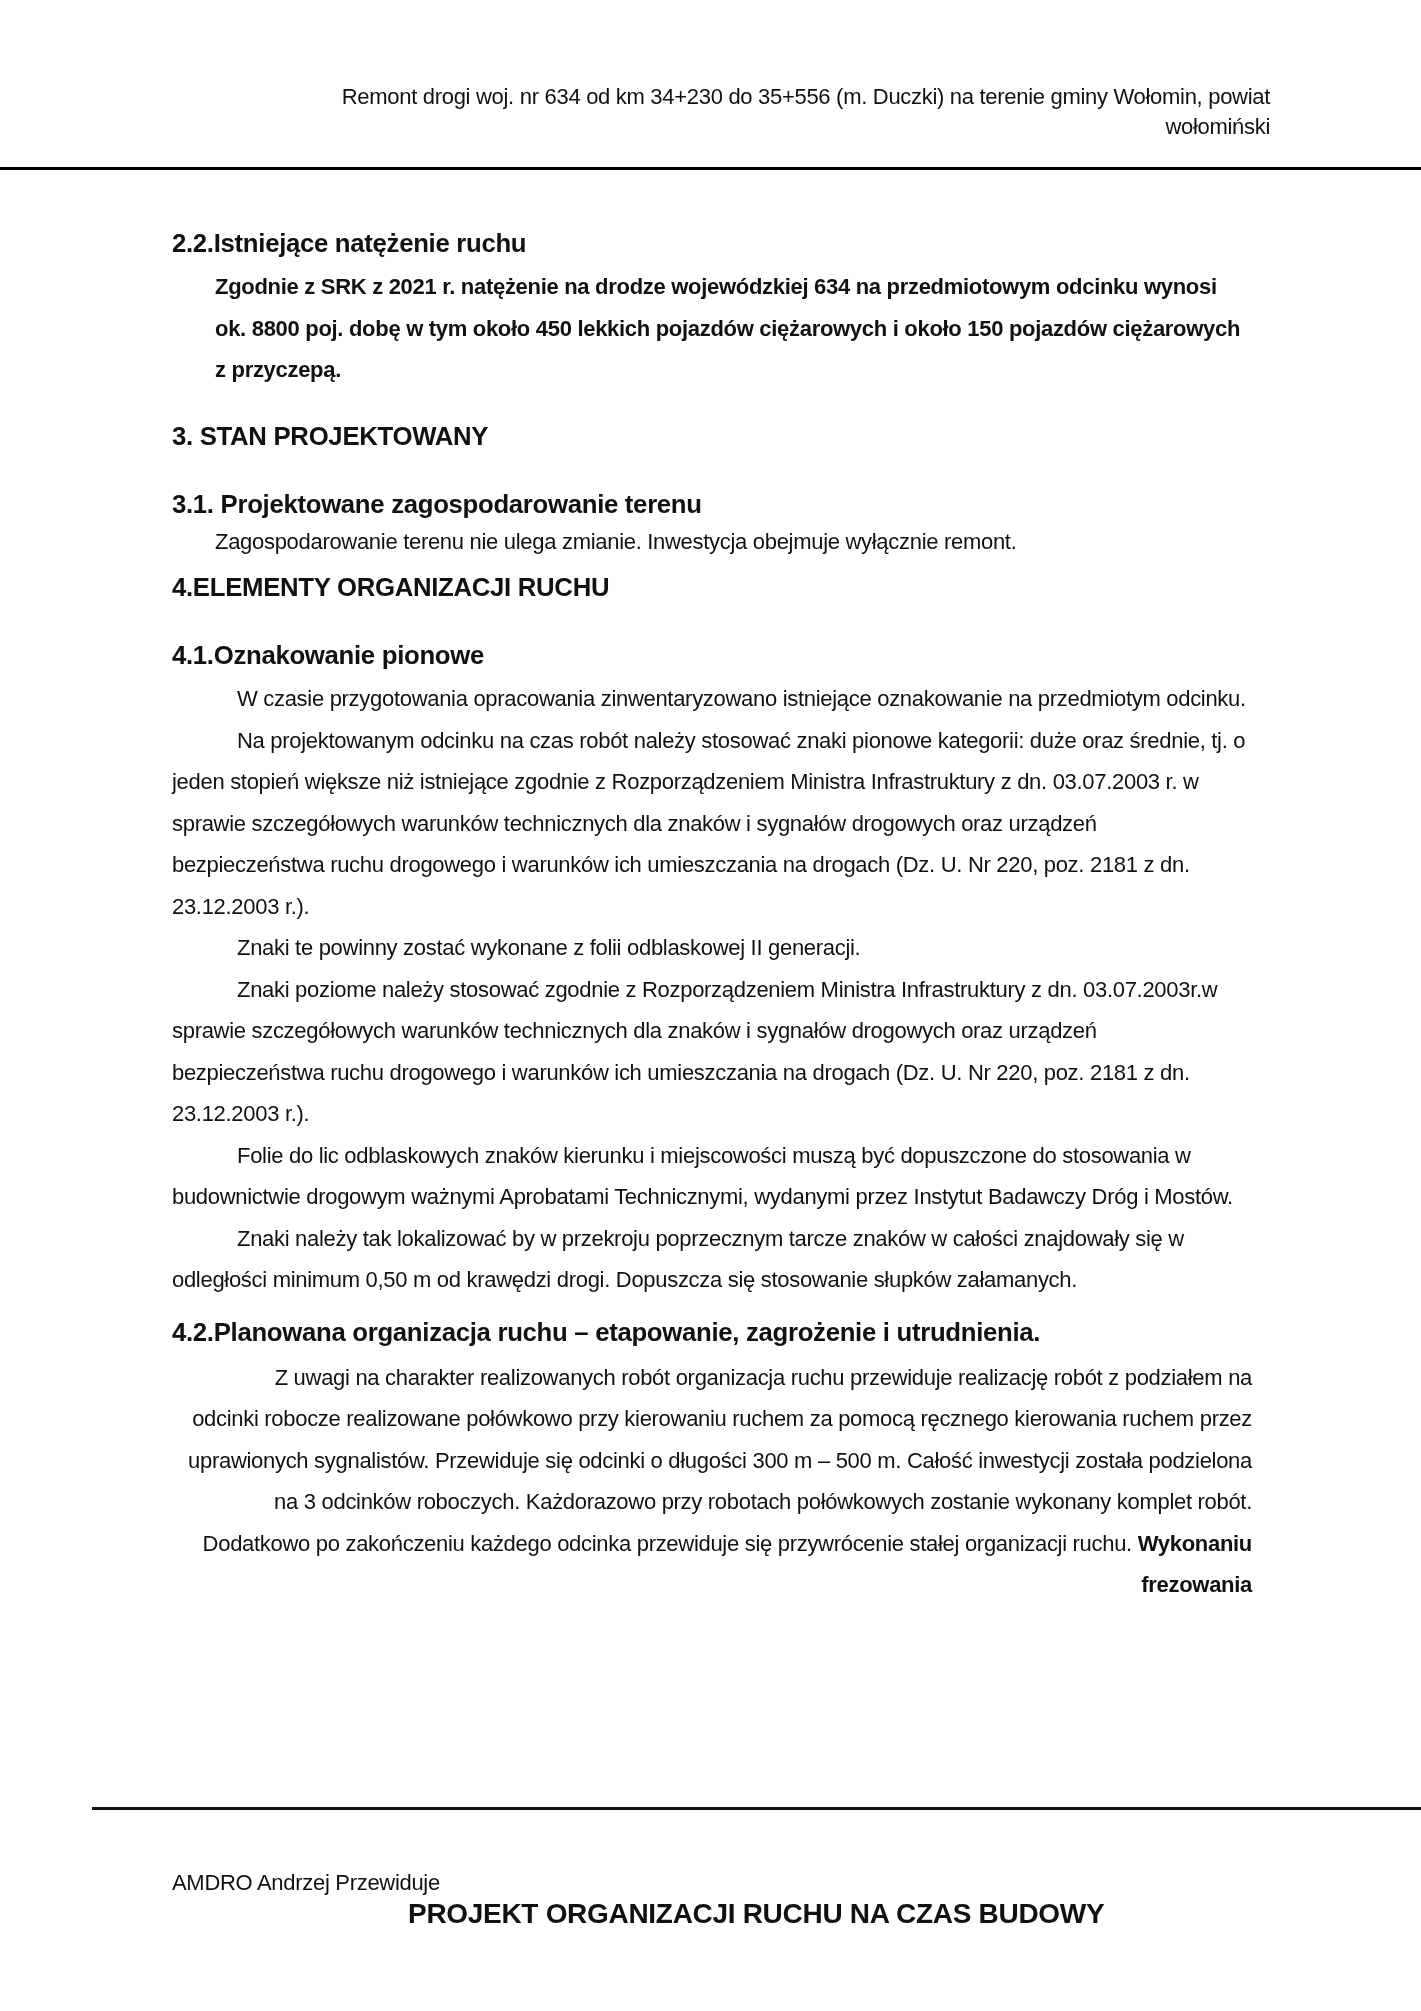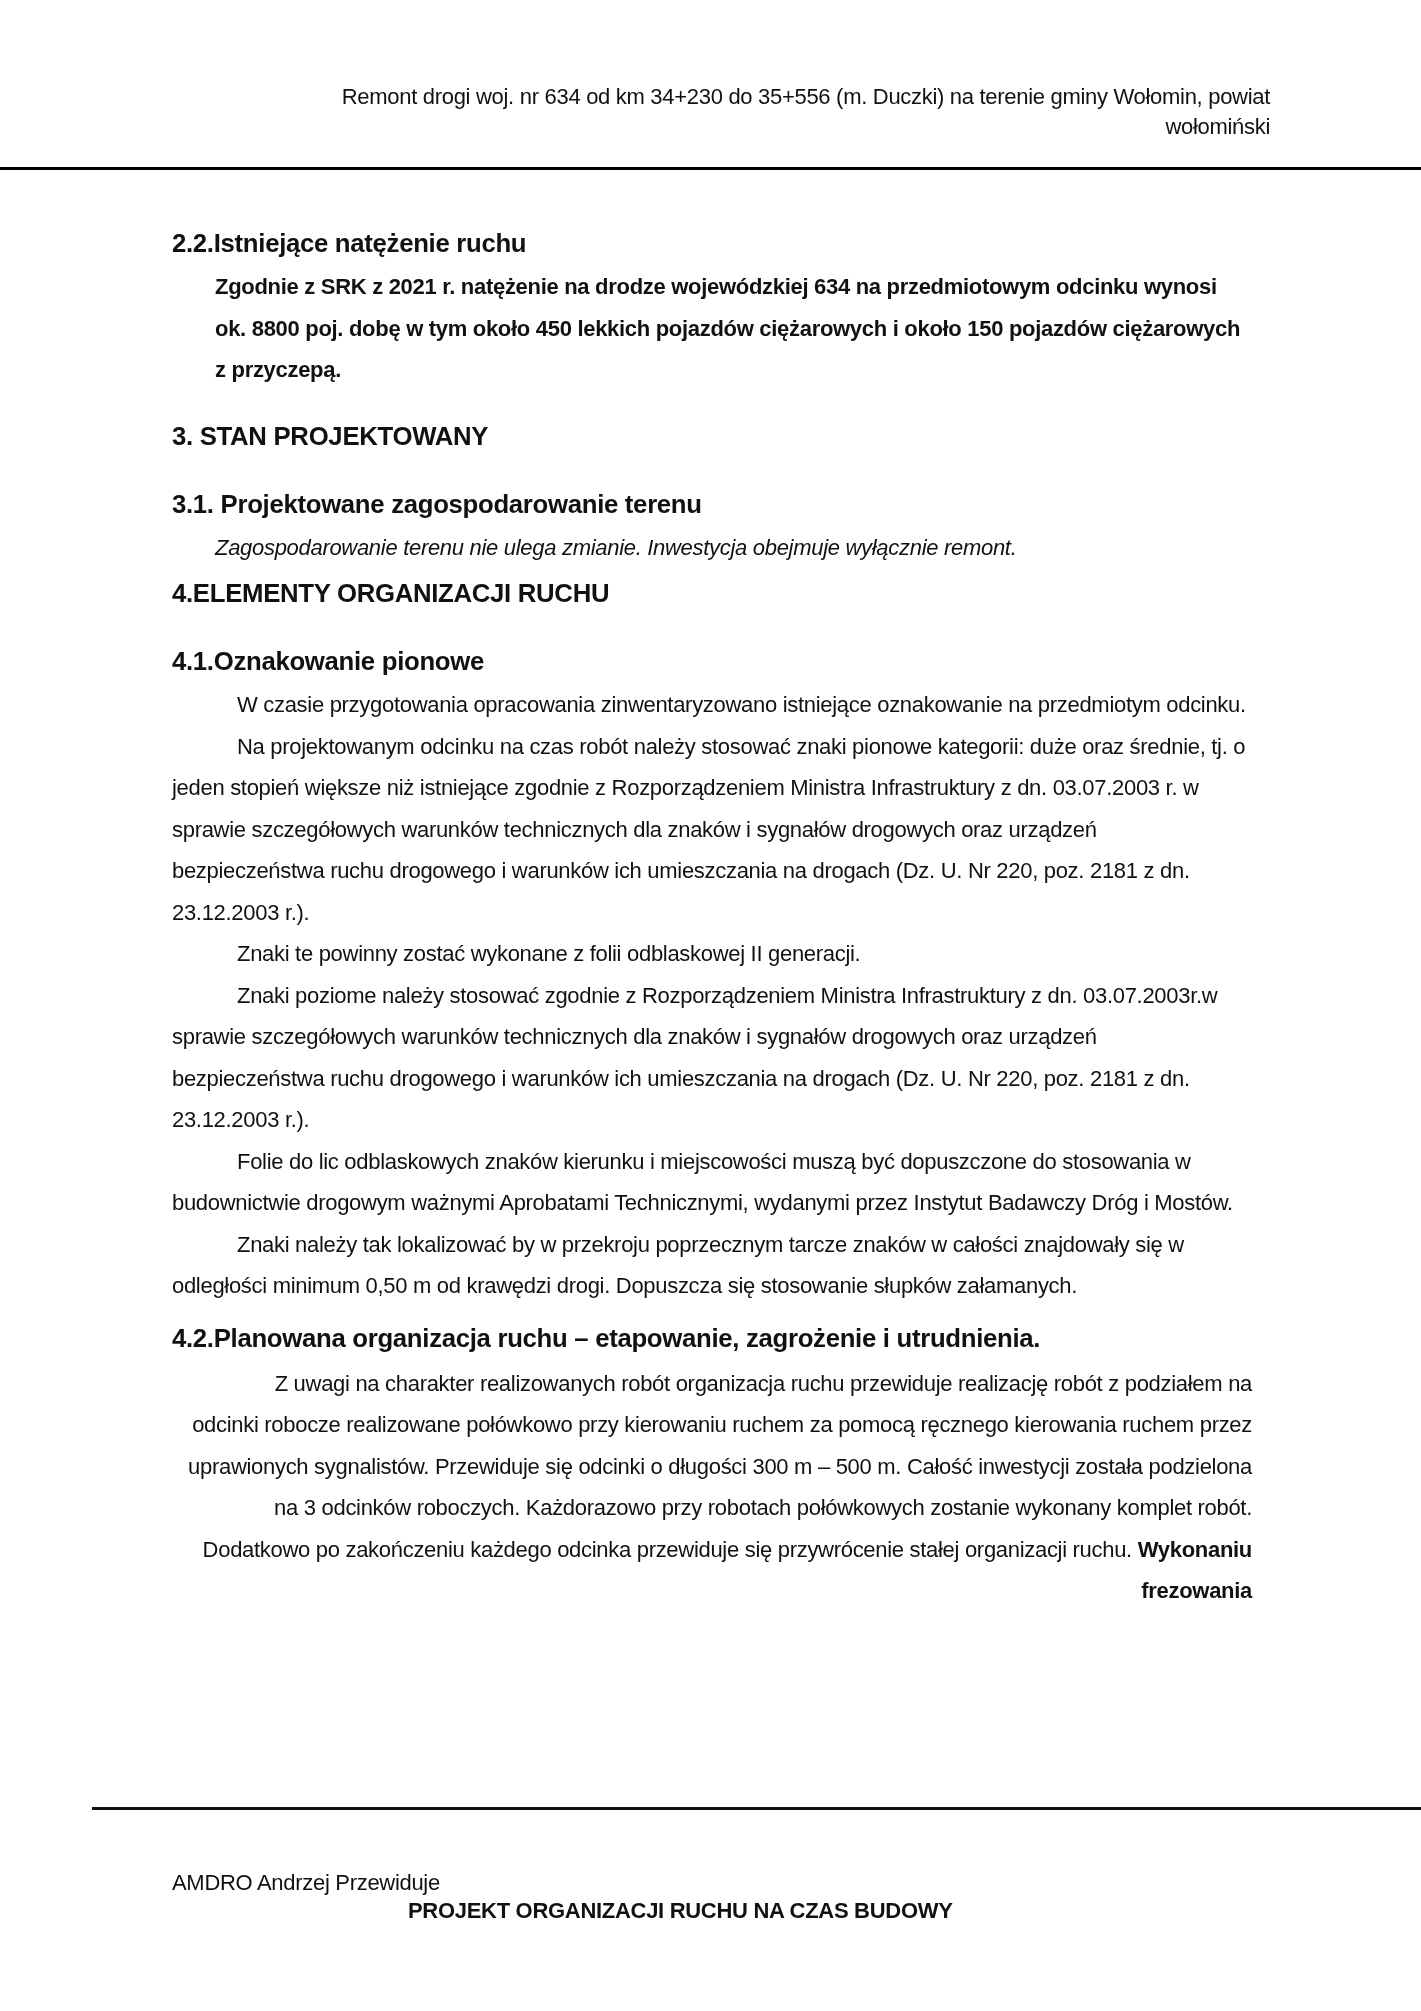--- a/index.html
+++ b/index.html
@@ -71,21 +71,21 @@
       position: absolute;
       left: 172px;
       top: 1870px;
       font-size: 22px;
       letter-spacing: -0.3px;
     }
     .footer-title {
       position: absolute;
       left: 408px;
       top: 1898px;
-      font-size: 22px;
+      font-size: 28px;
       font-weight: bold;
       letter-spacing: -0.3px;
     }
   </style>
 </head>
 <body>
 
 <div class="page-header">
   <div>Remont drogi woj. nr 634 od km 34+230 do 35+556 (m. Duczki) na terenie gminy Wołomin, powiat</div>
   <div>wołomiński</div>
@@ -100,21 +100,21 @@
       <p class="p">Zgodnie z SRK z 2021 r. natężenie na drodze wojewódzkiej 634 na przedmiotowym odcinku wynosi ok. 8800 poj. dobę w tym około 450 lekkich pojazdów ciężarowych i około 150 pojazdów ciężarowych z przyczepą.</p>
     </div>
   </section>
 
   <section style="margin-top:28px;">
     <h3 class="h">3.  STAN PROJEKTOWANY</h3>
   </section>
 
   <section style="margin-top:34px;">
     <h3 class="h">3.1. Projektowane zagospodarowanie terenu</h3>
-    <div class="indent-block" style="margin-top:6px;font-style:italic;">
+    <div class="indent-block" style="margin-top:0;">
       <p class="p">Zagospodarowanie terenu nie ulega zmianie. Inwestycja obejmuje wyłącznie remont.</p>
     </div>
   </section>
 
   <section style="margin-top:8px;">
     <h3 class="h">4.ELEMENTY ORGANIZACJI RUCHU</h3>
   </section>
 
   <section style="margin-top:34px;">
     <h3 class="h">4.1.Oznakowanie pionowe</h3>

